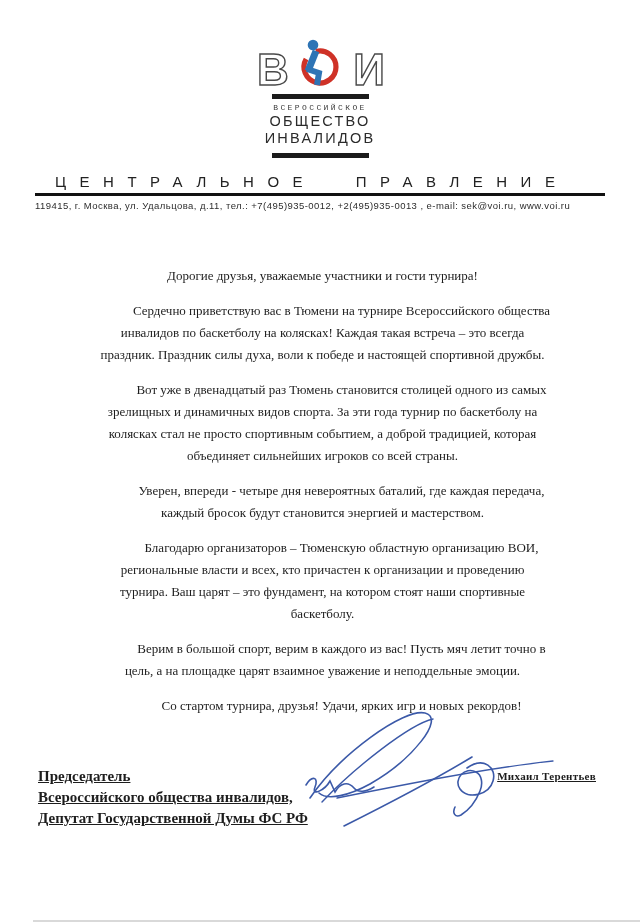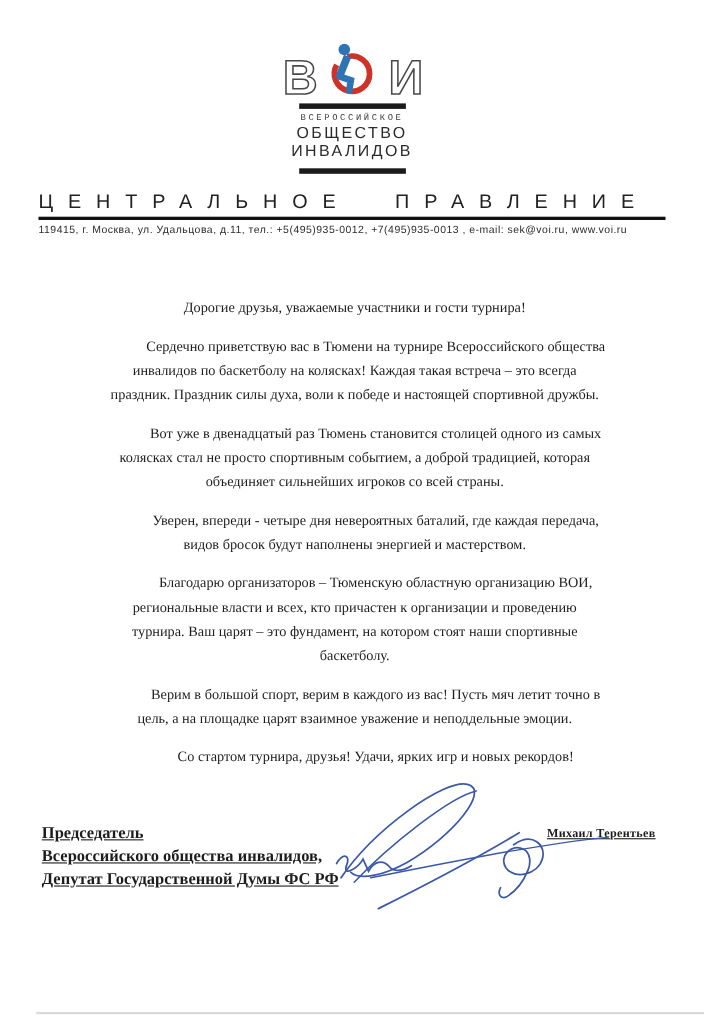--- a/index.html
+++ b/index.html
@@ -16,22 +16,22 @@
     font-family:Liberation Mono, monospace;font-size:8px;letter-spacing:2.4px;
     color:#3a3a3a;margin-top:4px;white-space:nowrap;
   }
   .org-line2,.org-line3{
     font-family:"Liberation Sans",sans-serif;font-size:14.5px;letter-spacing:2.2px;
     color:#2b2b2b;margin-top:1px;white-space:nowrap;
   }
   
   .letterhead{margin:15px auto 0;width:570px;}
   .head-title{
-    font-family:"Liberation Sans",sans-serif;font-size:18px;color:#222;
-    letter-spacing:13.5px;word-spacing:22px;white-space:nowrap;
+    font-family:"Liberation Sans",sans-serif;font-size:15px;color:#222;
+    letter-spacing:13.5px;word-spacing:22px;white-space:nowrap;margin-left:20px;
   }
   .head-rule{height:3px;background:#111;margin-top:3px;}
   .head-address{
     font-family:"Liberation Sans",sans-serif;font-size:9.5px;letter-spacing:0.45px;
     color:#2c2c2c;margin-top:4px;white-space:nowrap;
   }
   
   .body-text{margin-top:54px;padding:0 28px 0 33px;font-size:13px;line-height:22px;}
   .salutation{text-align:center;margin:0 0 13px 0;}
   .par{margin:0 0 13px 0;text-align:center;}
@@ -66,41 +66,42 @@
     <div class="logo-bar"></div>
     <div class="org-line1">ВСЕРОССИЙСКОЕ</div>
     <div class="org-line2">ОБЩЕСТВО</div>
     <div class="org-line3">ИНВАЛИДОВ</div>
     <div class="logo-bar bottom"></div>
   </div>
 
   <div class="letterhead">
     <div class="head-title">ЦЕНТРАЛЬНОЕ ПРАВЛЕНИЕ</div>
     <div class="head-rule"></div>
-    <div class="head-address">119415, г. Москва, ул. Удальцова, д.11,  тел.: +5(495)935-0012, +7(495)935-0013 ,  e-mail: sek@voi.ru,  www.voi.ru</div>
+    <div class="head-address">119415, г. Москва, ул. Удальцова, д.11,  тел.: +7(495)935-0012, +2(495)935-0013 ,  e-mail: sek@voi.ru,  www.voi.ru</div>
   </div>
 
   <div class="body-text">
     <p class="salutation">Дорогие друзья, уважаемые участники и гости турнира!</p>
 
     <div class="par">
       <div class="first">Сердечно приветствую вас в Тюмени на турнире Всероссийского общества</div>
       <div>инвалидов по баскетболу на колясках! Каждая такая встреча – это всегда</div>
       <div>праздник. Праздник силы духа, воли к победе и настоящей спортивной дружбы.</div>
     </div>
 
     <div class="par">
       <div class="first">Вот уже в двенадцатый раз Тюмень становится столицей одного из самых</div>
+      <div>зрелищных и динамичных видов спорта. За эти года турнир по баскетболу на</div>
       <div>колясках стал не просто спортивным событием, а доброй традицией, которая</div>
       <div>объединяет сильнейших игроков со всей страны.</div>
     </div>
 
     <div class="par">
       <div class="first">Уверен, впереди - четыре дня невероятных баталий, где каждая передача,</div>
-      <div>видов бросок будут наполнены энергией и мастерством.</div>
+      <div>каждый бросок будут становится энергией и мастерством.</div>
     </div>
 
     <div class="par">
       <div class="first">Благодарю организаторов – Тюменскую областную организацию ВОИ,</div>
       <div>региональные власти и всех, кто причастен к организации и проведению</div>
       <div>турнира. Ваш царят – это фундамент, на котором стоят наши спортивные</div>
       <div>баскетболу.</div>
     </div>
 
     <div class="par">

